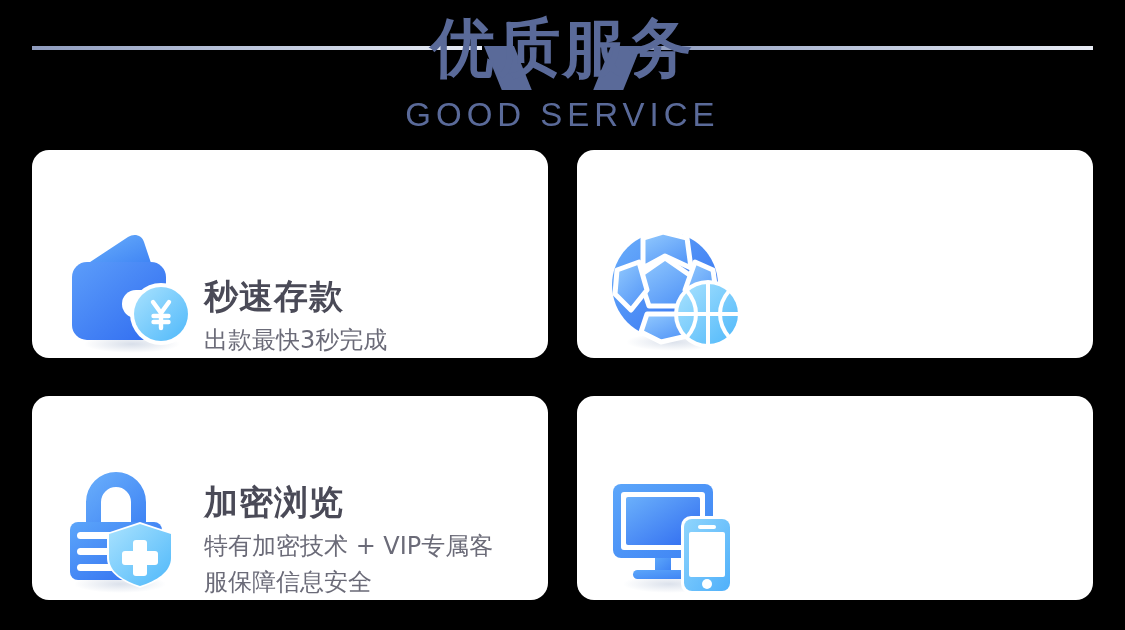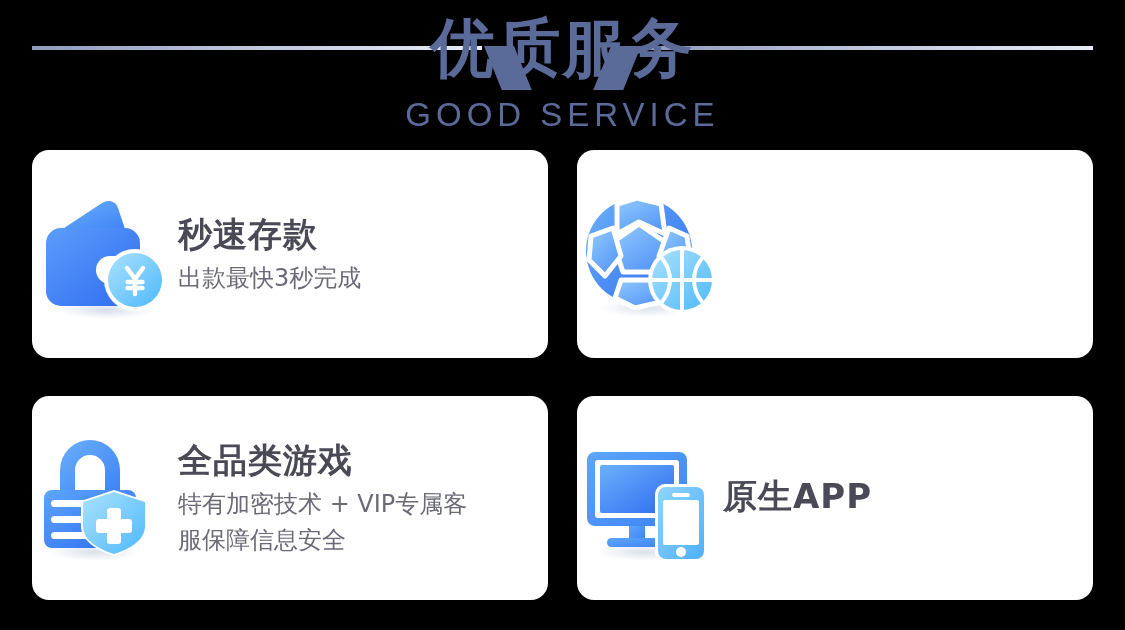--- a/index.html
+++ b/index.html
@@ -86,21 +86,22 @@
     grid-template-rows: 208px 204px;
     column-gap: 29px;
     row-gap: 38px;
   }
 
   .card {
     position: relative;
     background: #ffffff;
     border-radius: 17px;
     display: flex;
-    align-items: center;
+    align-items: flex-end;
+    padding-left: 26px;
     overflow: hidden;
   }
 
   .card-icon {
     flex: 0 0 auto;
     width: 146px;
     height: 140px;
     position: relative;
   }
 
@@ -264,21 +265,21 @@
           </g>
           <path d="M88 68 L121 79 V104 C121 119 105 128 88 134 C71 128 55 119 55 104 V79 Z" fill="#ffffff" transform="translate(-6,-6) scale(1.0)"></path>
           <path d="M82 64 L113 74 V98 C113 112 98 121 82 126 C66 121 51 112 51 98 V74 Z" fill="url(#l3)"></path>
           <g fill="#ffffff">
             <rect x="75" y="80" width="14" height="36" rx="3"></rect>
             <rect x="64" y="91" width="36" height="14" rx="3"></rect>
           </g>
         </svg>
       </div>
       <div class="card-text">
-        <div class="card-title">全品类游戏</div>
+        <div class="card-title">加密浏览</div>
         <div class="card-desc">特有加密技术 + VIP专属客</div>
         <div class="card-desc">服保障信息安全</div>
       </div>
     </div>
 
     <div class="card">
       <div class="card-icon">
         <svg class="icon-svg" viewBox="0 0 146 140" xmlns="http://www.w3.org/2000/svg">
           <defs>
             <linearGradient id="m1" x1="0" y1="0" x2="1" y2="1">
@@ -305,18 +306,17 @@
           <rect x="52" y="98" width="16" height="14" fill="url(#m1)"></rect>
           <rect x="30" y="110" width="60" height="9" rx="4.5" fill="url(#m1)"></rect>
           <rect x="78" y="56" width="52" height="78" rx="10" fill="#ffffff"></rect>
           <rect x="81" y="59" width="46" height="72" rx="8" fill="url(#m3)"></rect>
           <rect x="86" y="72" width="36" height="45" rx="2" fill="#ffffff"></rect>
           <rect x="95" y="65" width="18" height="4" rx="2" fill="#ffffff"></rect>
           <circle cx="104" cy="124" r="5" fill="#ffffff"></circle>
         </svg>
       </div>
       <div class="card-text">
-        <div class="card-title">原生APP</div>
       </div>
     </div>
 
   </div>
 </div>
 
 </body></html>

